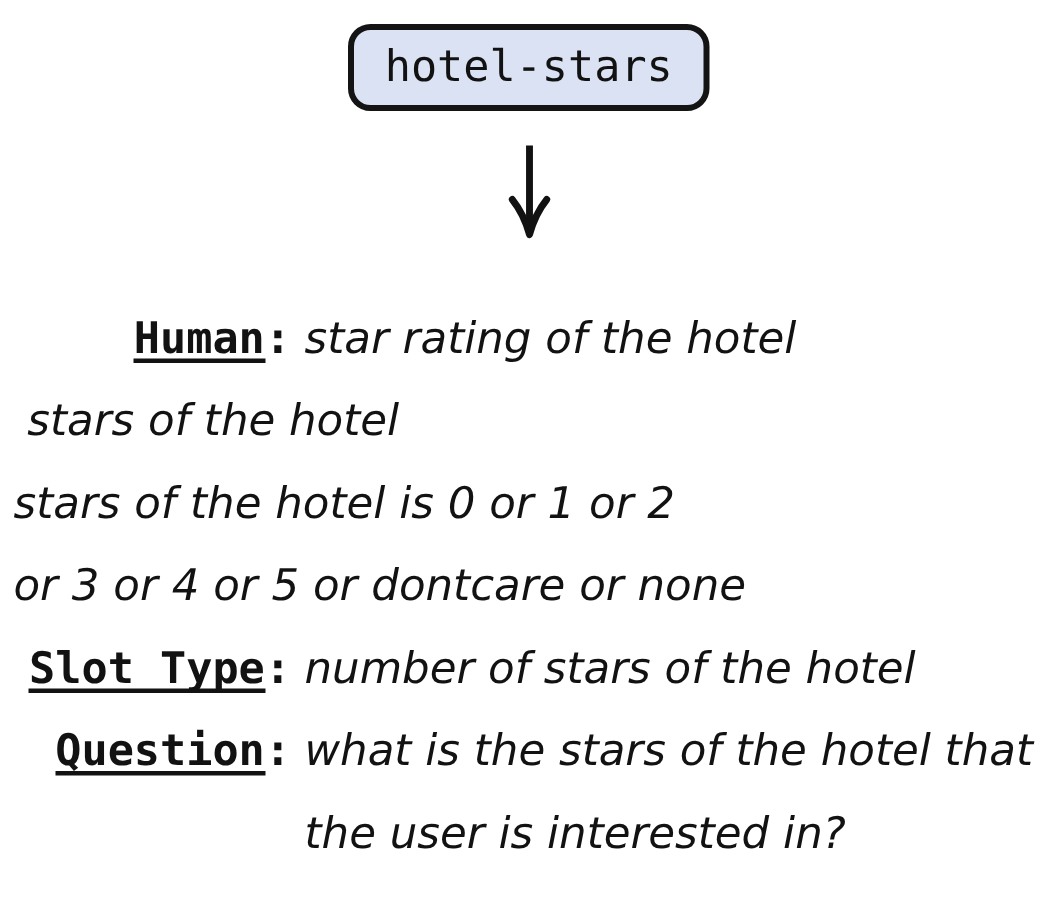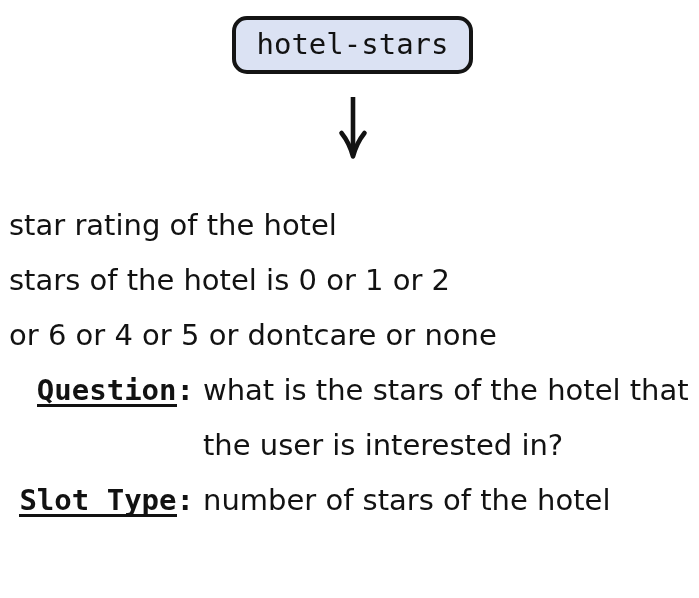--- a/index.html
+++ b/index.html
@@ -60,20 +60,21 @@
     line-height: 0.95;
     border-bottom: 3px solid #121212;
   }
   .slot-colon {
     display: inline;
   }
   .desc {
     margin-left: 9px;
     font-family: "DejaVu Sans", sans-serif;
     white-space: pre;
+    font-style: italic;
   }
 </style>
 </head>
 <body>
 
 <div class="canvas">
 
   <div class="node" style="background-color: rgb(219, 226, 243);">
     <span class="node-label">hotel-stars</span>
   </div>
@@ -81,36 +82,38 @@
   <div class="arrow-wrap">
     <svg width="36" height="66" viewBox="0 0 36 66" aria-hidden="true">
       <path d="M18 2 L18 58" stroke="#121212" stroke-width="4.6" fill="none" stroke-linecap="butt"></path>
       <path d="M6.5 38 Q14.5 48 18 61.5 Q21.5 48 29.5 38" stroke="#121212" stroke-width="4.6" fill="none" stroke-linecap="round" stroke-linejoin="round"></path>
     </svg>
   </div>
 
   <div class="slot-list">
 
     <div class="row">
+      <div class="term"><span class="slot-label">Human</span><span class="slot-colon">:</span></div>
       <div class="desc">star rating of the hotel</div>
     </div>
 
     <div class="row">
+      <div class="desc"> stars of the hotel</div>
     </div>
 
     <div class="row">
       <div class="desc">stars of the hotel is 0 or 1 or 2
-or 6 or 4 or 5 or dontcare or none</div>
+or 3 or 4 or 5 or dontcare or none</div>
+    </div>
+
+    <div class="row">
+      <div class="term"><span class="slot-label">Slot Type</span><span class="slot-colon">:</span></div>
+      <div class="desc">number of stars of the hotel</div>
     </div>
 
     <div class="row">
       <div class="term"><span class="slot-label">Question</span><span class="slot-colon">:</span></div>
       <div class="desc">what is the stars of the hotel that
 the user is interested in?</div>
     </div>
 
-    <div class="row">
-      <div class="term"><span class="slot-label">Slot Type</span><span class="slot-colon">:</span></div>
-      <div class="desc">number of stars of the hotel</div>
-    </div>
-
   </div>
 </div>
 
 </body></html>

